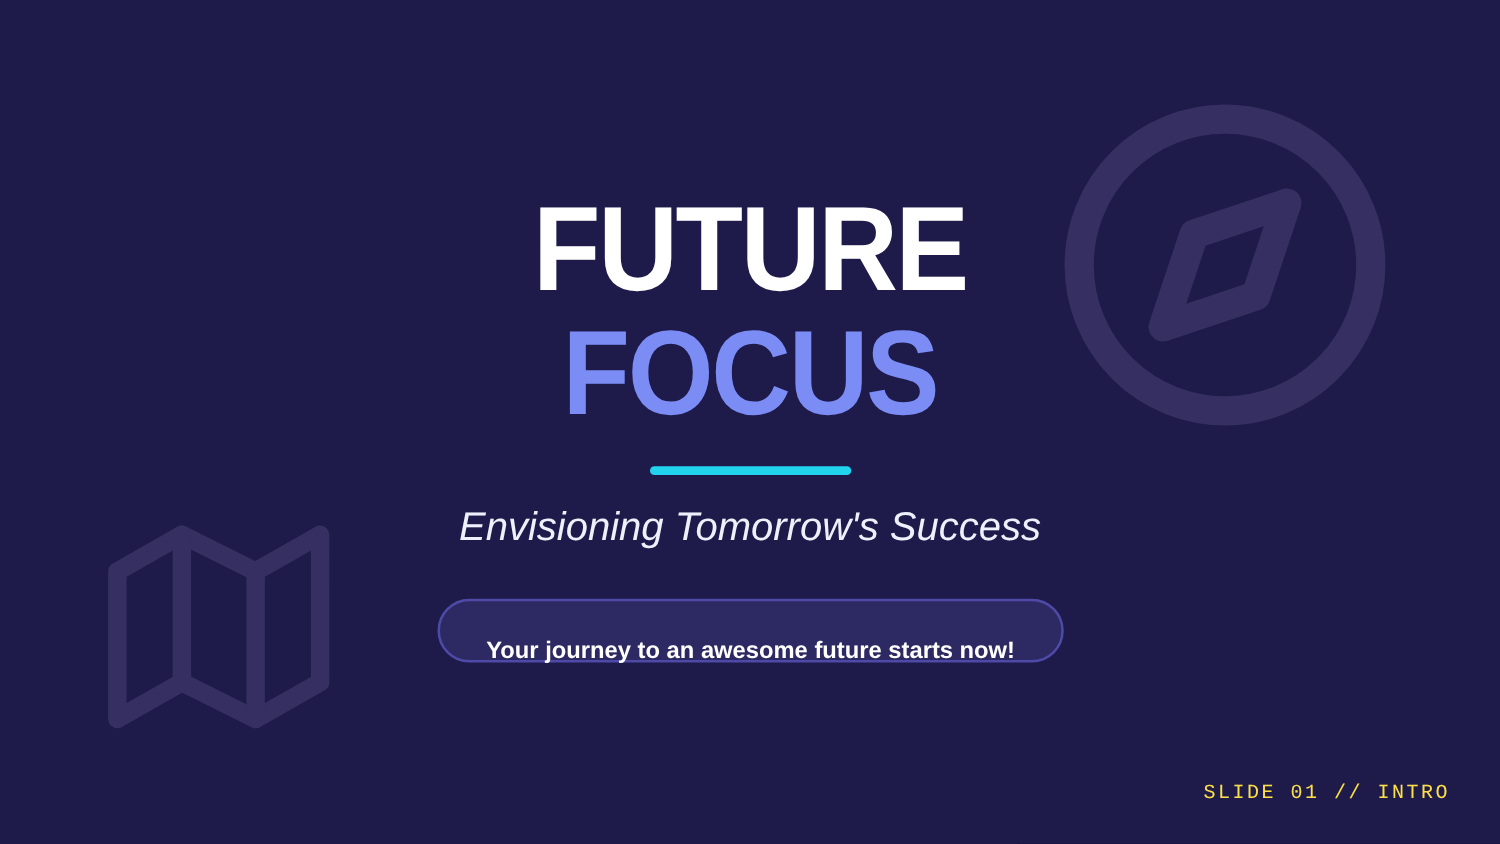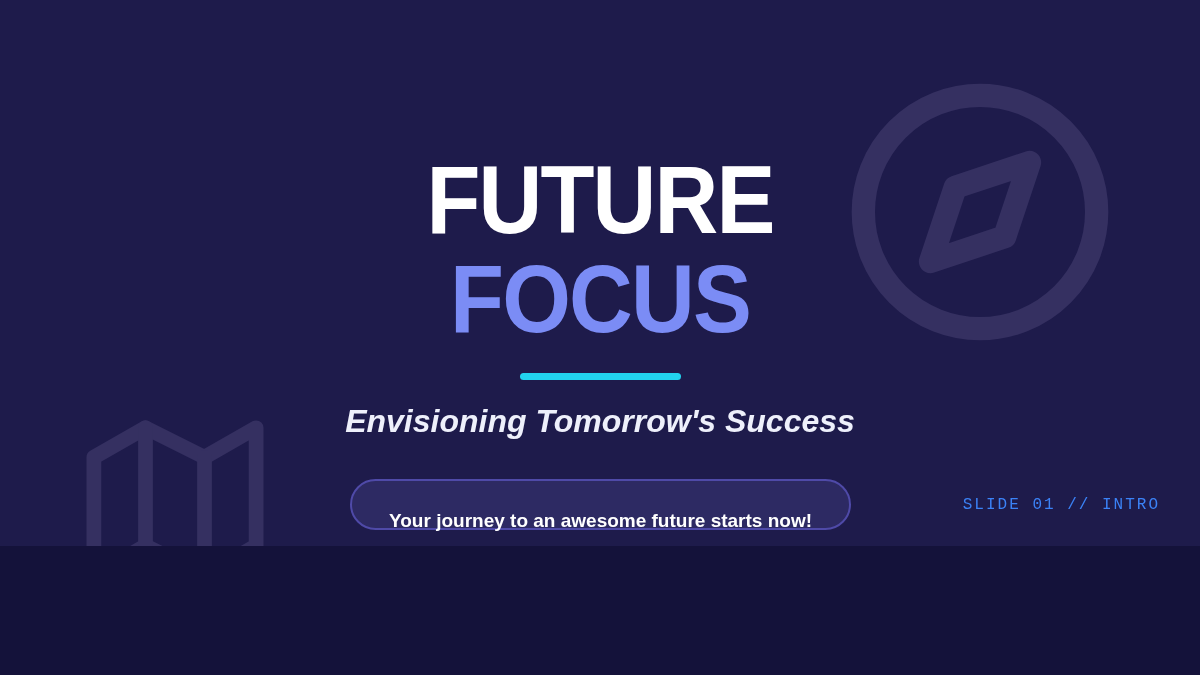--- a/index.html
+++ b/index.html
@@ -3,21 +3,21 @@
 <meta charset="utf-8">
 <style>
   html, body {
     margin: 0;
     padding: 0;
     background: #14123a;
   }
   #slide {
     position: relative;
     width: 1200px;
-    height: 546px;
+    height: 675px;
     overflow: hidden;
     background: #1e1b4b;
     font-family: "Liberation Sans", sans-serif;
     -webkit-font-smoothing: antialiased;
   }
 
   
   .deco {
     position: absolute;
     pointer-events: none;
@@ -84,21 +84,21 @@
   }
 
   #subtitle {
     position: absolute;
     top: 403px;
     left: 0;
     width: 1200px;
     text-align: center;
     font-size: 32px;
     font-style: italic;
-    font-weight: bold;
+    font-weight: normal;
     color: #eef0fb;
     white-space: nowrap;
   }
 
   #cta-pill {
     position: absolute;
     top: 479px;
     left: 350px;
     width: 501px;
     height: 51px;
@@ -118,21 +118,21 @@
     margin-top: 32px;
   }
 
   #footer-tag {
     position: absolute;
     right: 40px;
     bottom: 32px;
     font-family: "Liberation Mono", monospace;
     font-size: 16px;
     letter-spacing: 2px;
-    color: #3b82f6;
+    color: #fde047;
     white-space: nowrap;
   }
 </style>
 </head>
 <body>
 
 <div id="slide">
 
   <svg id="compass-deco" class="deco" viewBox="0 0 24 24" fill="none" stroke="#353061" stroke-width="2" stroke-linecap="round" stroke-linejoin="round" aria-hidden="true">
     <circle cx="12" cy="12" r="10"></circle>

